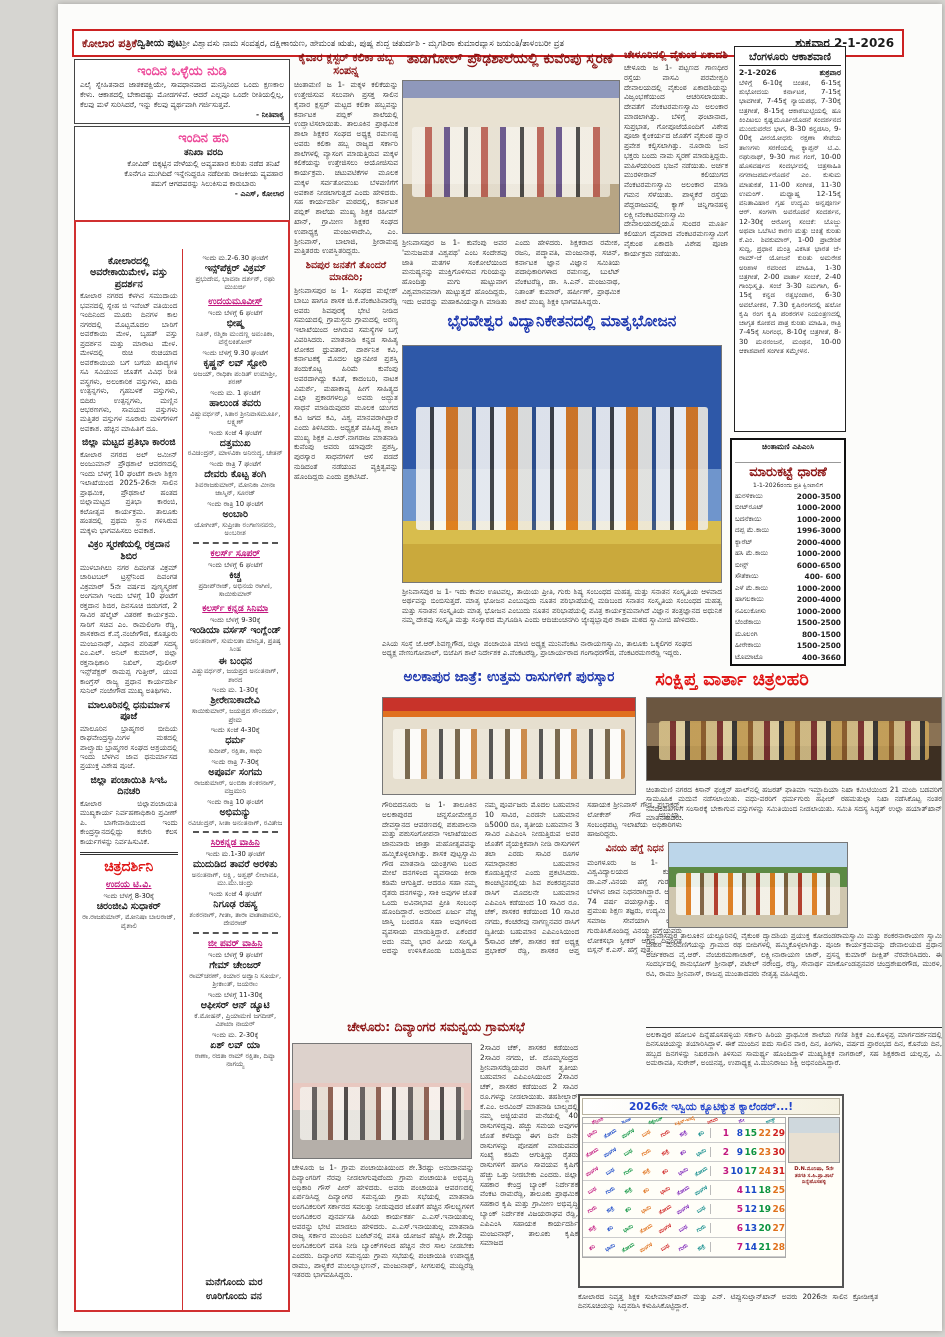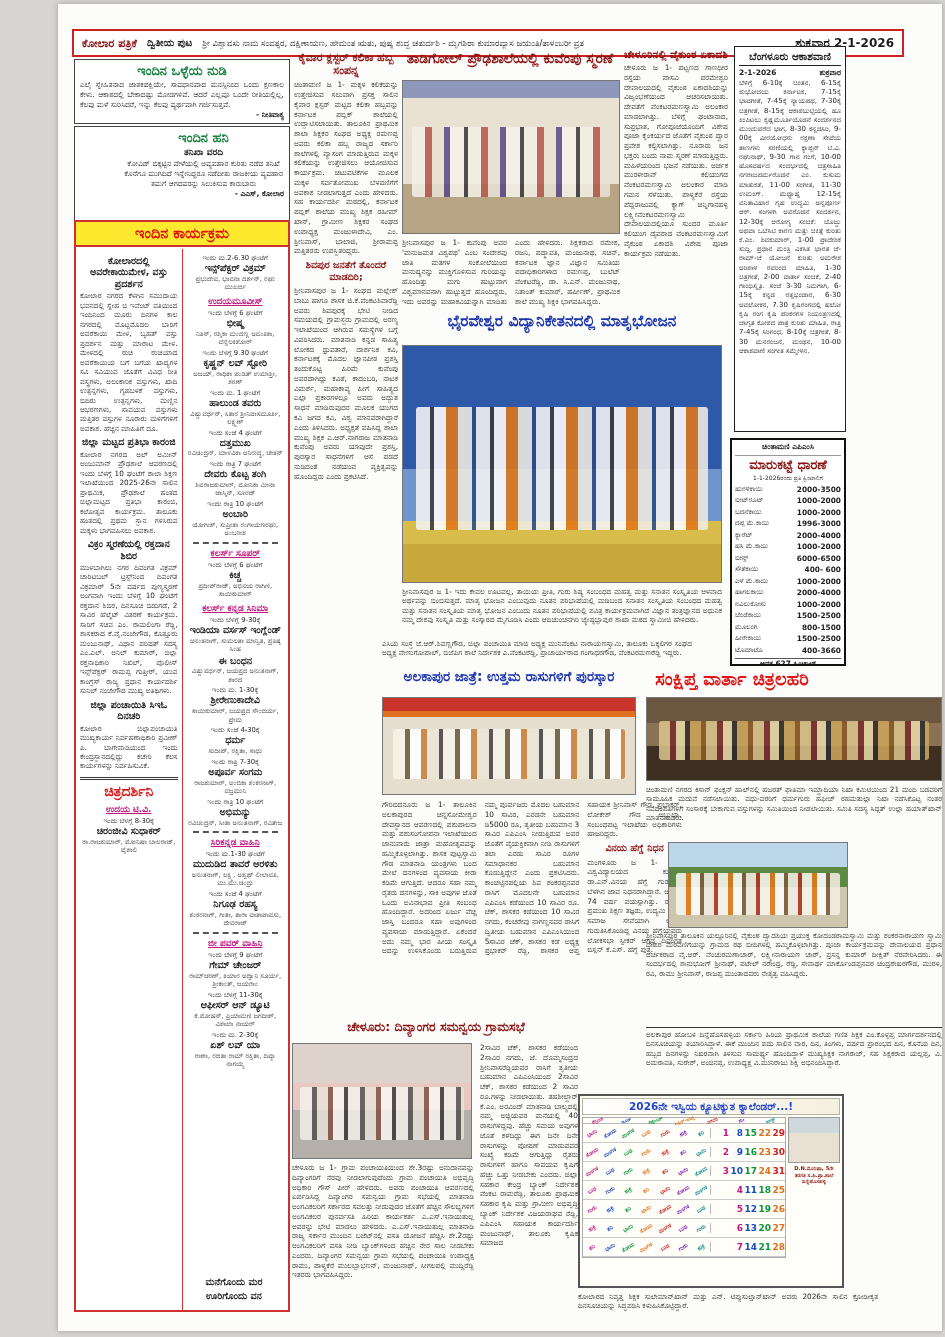--- a/index.html
+++ b/index.html
@@ -2,28 +2,28 @@
 <html><head>
 <meta charset="utf-8">
 <style>
   html,body{margin:0;padding:0;}
   body{width:945px;height:1337px;position:relative;background:#d6d5d1;
        font-family:"DejaVu Sans","Liberation Sans",sans-serif;color:#1c1c1c;overflow:hidden;}
   .abs{position:absolute;box-sizing:border-box;}
   .paper{left:58px;top:4px;width:884px;height:1327px;background:#fcfcfa;box-shadow:0 0 6px rgba(0,0,0,.25);}
   
   .hdr{left:72px;top:29px;width:832px;height:28px;border:2px solid #cc2222;background:#fff;
-       display:flex;align-items:center;gap:10px;padding:0 8px;white-space:nowrap;overflow:hidden;}
+       display:flex;align-items:center;padding:0 8px;white-space:nowrap;overflow:hidden;}
   .hdr .brand{color:#8b1212;font-weight:bold;font-size:11px;}
   .hdr .edition{font-weight:bold;font-size:10px;}
   .hdr .panch{font-size:8.5px;flex:1;overflow:hidden;}
   .hdr .date{font-weight:bold;font-size:12px;}
   
   .boxed{border:1.5px solid #444;background:#fff;padding:3px 5px;overflow:hidden;}
-  .red-title{color:#15803d;font-weight:bold;text-align:center;font-size:13px;line-height:1.1;margin:1px 0 2px;}
+  .red-title{color:#ec4899;font-weight:bold;text-align:center;font-size:13px;line-height:1.1;margin:1px 0 2px;}
   .sub-bold{font-weight:bold;text-align:center;font-size:9px;margin:1px 0;}
   .body-sm{font-size:7.5px;line-height:1.3;text-align:justify;}
   .sig{font-size:7.5px;font-weight:bold;text-align:right;}
   .program{border:2px solid #d03030;background:#fff;overflow:hidden;}
   .prog-title{background:#ffe92e;border-bottom:2px solid #d03030;color:#e01010;
        font-weight:bold;font-size:14.5px;text-align:center;padding:3px 0;}
   .prog-cols{position:absolute;left:0;right:0;top:27px;bottom:0;display:flex;}
   .prog-col{width:50%;padding:3px 4px;overflow:hidden;}
   .prog-col.left{border-right:1.5px solid #d03030;}
   .art h3{font-size:9.5px;text-align:center;margin:3px 0 2px;line-height:1.2;color:#1a1a1a;}
@@ -67,21 +67,21 @@
   .cols2{column-count:2;column-gap:8px;}
   .cols3{column-count:3;column-gap:8px;}
   .inline-sub{font-size:9.5px;font-weight:bold;color:#8b1212;text-align:center;margin:3px 0;}
   
   .akash{border:1.5px solid #222;background:#fff;padding:2px 4px;overflow:hidden;}
   .akash h2{font-size:10.5px;text-align:center;margin:1px 0 2px;border-bottom:1.5px solid #222;padding-bottom:2px;}
   .akash .dateline{display:flex;justify-content:space-between;font-size:7.5px;font-weight:bold;margin:1px 0;}
   .akash p{font-size:7px;line-height:1.32;text-align:justify;margin:0;}
   
   .market{border:2px solid #111;background:#fff;padding:2px 3px;overflow:hidden;}
-  .market .org{font-size:7.5px;font-weight:bold;text-align:center;border-bottom:1px solid #999;padding-bottom:3px;}
+  .market .org{font-size:7.5px;font-weight:bold;text-align:center;border-bottom:1px solid #999;padding-bottom:10px;}
   .market .ttl{color:#8b1212;font-weight:bold;font-size:13px;text-align:center;margin:1px 0;}
   .market .note{font-size:6px;text-align:center;margin-bottom:2px;}
   .mrow{display:flex;justify-content:space-between;font-size:7px;line-height:1.55;}
   .mrow b{font-size:7.4px;}
   .market .foot{border-top:1px solid #555;margin-top:2px;font-size:7.4px;font-weight:bold;text-align:center;}
   
   .calendar{border:2px solid #555;background:#fffef8;padding:2px;overflow:hidden;}
   .cal-title{font-size:10.5px;font-weight:bold;color:#2244cc;text-align:center;border:1px solid #b8b2a0;padding:1px 8px;
        background:linear-gradient(90deg,#fff,#f4f0e0);}
   .cal-main{display:flex;margin-top:2px;}
@@ -118,36 +118,39 @@
 </div>
 
 <div class="abs boxed" style="left:74px;top:126px;width:216px;height:100px;padding-left:48px;">
   <div class="red-title">ಇಂದಿನ ಹನಿ</div>
   <div class="sub-bold">ತನಿಖಾ ವರದಿ</div>
   <div class="body-sm" style="text-align:center;">ಕೋವಿಡ್ ಬಿಕ್ಕಟ್ಟಿನ ವೇಳೆಯಲ್ಲಿ ಅವ್ಯವಹಾರ ಕುರಿತು ನಡೆದ ತನಿಖೆ ಕೊನೆಗೂ ಮುಗಿದಿದೆ ಇನ್ನೇನಿದ್ದರೂ ನಡೆದೀತು ರಾಜಕೀಯ ವ್ಯವಹಾರ ತಮಗೆ ಆಗದವರನ್ನು ಸಿಲುಕಿಸುವ ಕಾರುಬಾರು</div>
   <div class="sig">- ಎಎಸ್, ಕೋಲಾರ</div>
 </div>
 
 <div class="abs program" style="left:74px;top:220px;width:216px;height:1092px;">
-  <div class="prog-title">ಇಂದಿನ ಕಾರ್ಯಕ್ರಮ</div>
   <div class="prog-cols">
     <div class="prog-col left">
       <div>
 
       <div class="art">
             <h3>ಕೋಲಾರದಲ್ಲಿ ಅವರೇಕಾಯಿಮೇಳ, ವಸ್ತು ಪ್ರದರ್ಶನ</h3>
             <p>ಕೋಲಾರ ನಗರದ ಕೆಳಗಿನ ಸಮುದಾಯ ಭವನದಲ್ಲಿ ಸ್ನೇಹ ಜಿ ಇವೆಂಟ್ ವತಿಯಿಂದ ಇಂದಿನಿಂದ ಮೂರು ದಿನಗಳ ಕಾಲ ನಗರದಲ್ಲಿ ಮೊಟ್ಟಮೊದಲ ಬಾರಿಗೆ ಅವರೆಕಾಯಿ ಮೇಳ, ಬೃಹತ್ ವಸ್ತು ಪ್ರದರ್ಶನ ಮತ್ತು ಮಾರಾಟ ಮೇಳ. ಮೇಳದಲ್ಲಿ ರುಚಿ ರುಚಿಯಾದ ಅವರೆಕಾಯಿಯ ಬಗೆ ಬಗೆಯ ಖಾದ್ಯಗಳ ಸವಿ ಸವಿಯುವ ಜೊತೆಗೆ ವಿವಿಧ ರೀತಿ ವಸ್ತ್ರಗಳು, ಅಲಂಕಾರಿಕ ವಸ್ತುಗಳು, ಖಾದಿ ಉತ್ಪನ್ನಗಳು, ಗೃಹಬಳಕೆ ವಸ್ತುಗಳು, ಬಿದಿರು ಉತ್ಪನ್ನಗಳು, ಮಣ್ಣಿನ ಆಭರಣಗಳು, ಸಾವಯವ ವಸ್ತುಗಳು ಮತ್ತಿತರ ವಸ್ತುಗಳ ನೂರಾರು ಮಳಿಗೆಗಳಿಗೆ ಅವಕಾಶ. ಹೆಚ್ಚಿನ ಮಾಹಿತಿಗೆ ದೂ.</p>
           </div>
           <div class="art">
             <h3>ಜಿಲ್ಲಾ ಮಟ್ಟದ ಪ್ರತಿಭಾ ಕಾರಂಜಿ</h3>
             <p>ಕೋಲಾರ ನಗರದ ಅಲ್ ಅಮೀನ್ ಅಂಜುಮಾನ್ ಪ್ರೌಢಶಾಲೆ ಆವರಣದಲ್ಲಿ ಇಂದು ಬೆಳಗ್ಗೆ 10 ಘಂಟೆಗೆ ಶಾಲಾ ಶಿಕ್ಷಣ ಇಲಾಖೆಯಿಂದ 2025-26ನೇ ಸಾಲಿನ ಪ್ರಾಥಮಿಕ, ಪ್ರೌಢಶಾಲೆ ಹಂತದ ಜಿಲ್ಲಾಮಟ್ಟದ ಪ್ರತಿಭಾ ಕಾರಂಜಿ, ಕಲೋತ್ಸವ ಕಾರ್ಯಕ್ರಮ. ತಾಲೂಕು ಹಂತದಲ್ಲಿ ಪ್ರಥಮ ಸ್ಥಾನ ಗಳಿಸಿರುವ ಮಕ್ಕಳು ಭಾಗವಹಿಸಲು ಅವಕಾಶ.</p>
           </div>
           <div class="art">
             <h3>ವಿಕ್ರಂ ಸ್ಮರಣೆಯಲ್ಲಿ ರಕ್ತದಾನ ಶಿಬಿರ</h3>
             <p>ಮುಳಬಾಗಿಲು ನಗರ ದಿವಂಗತ ವಿಕ್ರಮ್ ಚಾರಿಟಬಲ್ ಟ್ರಸ್ಟ್‌ನಿಂದ ದಿವಂಗತ ವಿಕ್ರಮಾರ್ 5ನೇ ವರ್ಷದ ಪುಣ್ಯಸ್ಮರಣೆ ಅಂಗವಾಗಿ ಇಂದು ಬೆಳಗ್ಗೆ 10 ಘಂಟೆಗೆ ರಕ್ತದಾನ ಶಿಬಿರ, ದಿನಸೂಚಿ ಬಿಡುಗಡೆ, 2 ಸಾವಿರ ಹೆಲ್ಮೆಟ್ ವಿತರಣೆ ಕಾರ್ಯಕ್ರಮ. ಸಾರಿಗೆ ಸಚಿವ ಎಂ. ರಾಮಲಿಂಗಾ ರೆಡ್ಡಿ, ಶಾಸಕರಾದ ಕೆ.ವೈ.ನಂಜೇಗೌಡ, ಕೊತ್ತೂರು ಮಂಜುನಾಥ್, ವಿಧಾನ ಪರಿಷತ್ ಸದಸ್ಯ ಎಂ.ಎಲ್. ಅನಿಲ್ ಕುಮಾರ್, ಜಿಲ್ಲಾ ರಕ್ತನಾಧಿಕಾರಿ ನಿಖಿಲ್, ಪೊಲೀಸ್ ಇನ್ಸ್‌ಪೆಕ್ಟರ್ ರಾಮಪ್ಪ ಗುತ್ತೀರ್, ಯುವ ಕಾಂಗ್ರೆಸ್ ರಾಜ್ಯ ಪ್ರಧಾನ ಕಾರ್ಯದರ್ಶಿ ಸುನಿಲ್ ನಂಜೇಗೌಡ ಮುಖ್ಯ ಅತಿಥಿಗಳು.</p>
+          </div>
+          <div class="art">
+            <h3>ಮಾಲೂರಿನಲ್ಲಿ ಧನುರ್ಮಾಸ ಪೂಜೆ</h3>
+            <p>ಮಾಲೂರಿನ ಬ್ರಾಹ್ಮಣರ ಬೀದಿಯ ರಾಘವೇಂದ್ರಸ್ವಾಮಿಗಳ ಮಠದಲ್ಲಿ ಪಾಲ್ವಾಡು ಬ್ರಾಹ್ಮಣರ ಸಂಘದ ಆಶ್ರಯದಲ್ಲಿ ಇಂದು ಬೆಳಗಿನ ಜಾವ ಧನುರ್ಮಾಸದ ಪ್ರಯುಕ್ತ ವಿಶೇಷ ಪೂಜೆ.</p>
           </div>
           <div class="art">
             <h3>ಜಿಲ್ಲಾ ಪಂಚಾಯಿತಿ ಸಿಇಓ ದಿನಚರಿ</h3>
             <p>ಕೋಲಾರ ಜಿಲ್ಲಾಪಂಚಾಯಿತಿ ಮುಖ್ಯಕಾರ್ಯ ನಿರ್ವಹಣಾಧಿಕಾರಿ ಪ್ರವೀಣ್ ಪಿ. ಬಾಗೇವಾಡಿಯಿಂದ ಇಂದು ಕೇಂದ್ರಸ್ಥಾನದಲ್ಲಿದ್ದು ಕಚೇರಿ ಕೆಲಸ ಕಾರ್ಯಗಳನ್ನು ನಿರ್ವಹಿಸುವಿಕೆ.</p>
           </div>
         </div>
       <div class="cinema-head">ಚಿತ್ರದರ್ಶಿನಿ</div>
       <div>
 
       <div class="li-item channel">ಉದಯ ಟಿ.ವಿ.</div>
@@ -173,21 +176,21 @@
           <div class="li-item movie">ಹಾಲುಂಡ ತವರು</div>
           <div class="li-item cast">ವಿಷ್ಣುವರ್ಧನ್, ಸಿತಾರ ಶ್ರೀನಿವಾಸಮೂರ್ತಿ, ಲಕ್ಷ್ಮಣ್</div>
           <div class="li-item time">ಇಂದು ಸಂಜೆ 4 ಘಂಟೆಗೆ</div>
           <div class="li-item movie">ದತ್ತಮುಖ</div>
           <div class="li-item cast">ರವಿಚಂದ್ರನ್, ಮಾಳವಿಕಾ ಅನಿರುದ್ಧ, ಚೇತನ್</div>
           <div class="li-item time">ಇಂದು ರಾತ್ರಿ 7 ಘಂಟೆಗೆ</div>
           <div class="li-item movie">ದೇವರು ಕೊಟ್ಟ ತಂಗಿ</div>
           <div class="li-item cast">ಶಿವರಾಜಕುಮಾರ್, ಮೋನಿಕಾ ಮೀನಾ ಜಾಸ್ಮಿನ್, ಸೂರಜ್</div>
           <div class="li-item time">ಇಂದು ರಾತ್ರಿ 10 ಘಂಟೆಗೆ</div>
           <div class="li-item movie">ಅಂಬಾರಿ</div>
-          <div class="li-item cast">ಯೋಗೀಶ್, ಸುಪ್ರೀತಾ ರಂಗಾಯಣರಘು, ಅಂಬರೀಶ</div>
+          <div class="li-item cast">ಯೋಗೀಶ್, ಸುಪ್ರೀತಾ ರಂಗಾಣನವರು, ಅಂಬರೀಶ</div>
           <div class="li-item sep"></div>
           <div class="li-item channel">ಕಲರ್ಸ್ ಸೂಪರ್</div>
           <div class="li-item time">ಇಂದು ಬೆಳಗ್ಗೆ 6 ಘಂಟೆಗೆ</div>
           <div class="li-item movie">ಕಿಚ್ಚ</div>
           <div class="li-item cast">ಪ್ರದೀಪ್‌ರಾಜ್, ಅಭಿನಯ ರಾಗಿಣಿ, ಸಾಯಿಕುಮಾರ್</div>
           <div class="li-item channel">ಕಲರ್ಸ್ ಕನ್ನಡ ಸಿನಿಮಾ</div>
           <div class="li-item time">ಇಂದು ಬೆಳಗ್ಗೆ 9-30ಕ್ಕೆ</div>
           <div class="li-item movie">ಇಂಡಿಯಾ ವರ್ಸಸ್ ಇಂಗ್ಲೆಂಡ್</div>
           <div class="li-item cast">ಅನಂತನಾಗ್, ಸುಮಲತಾ ಮಾನ್ವಿತ, ಪ್ರತಿಷ್ಠ ಸಿಂಹ</div>
           <div class="li-item movie">ಈ ಬಂಧನ</div>

